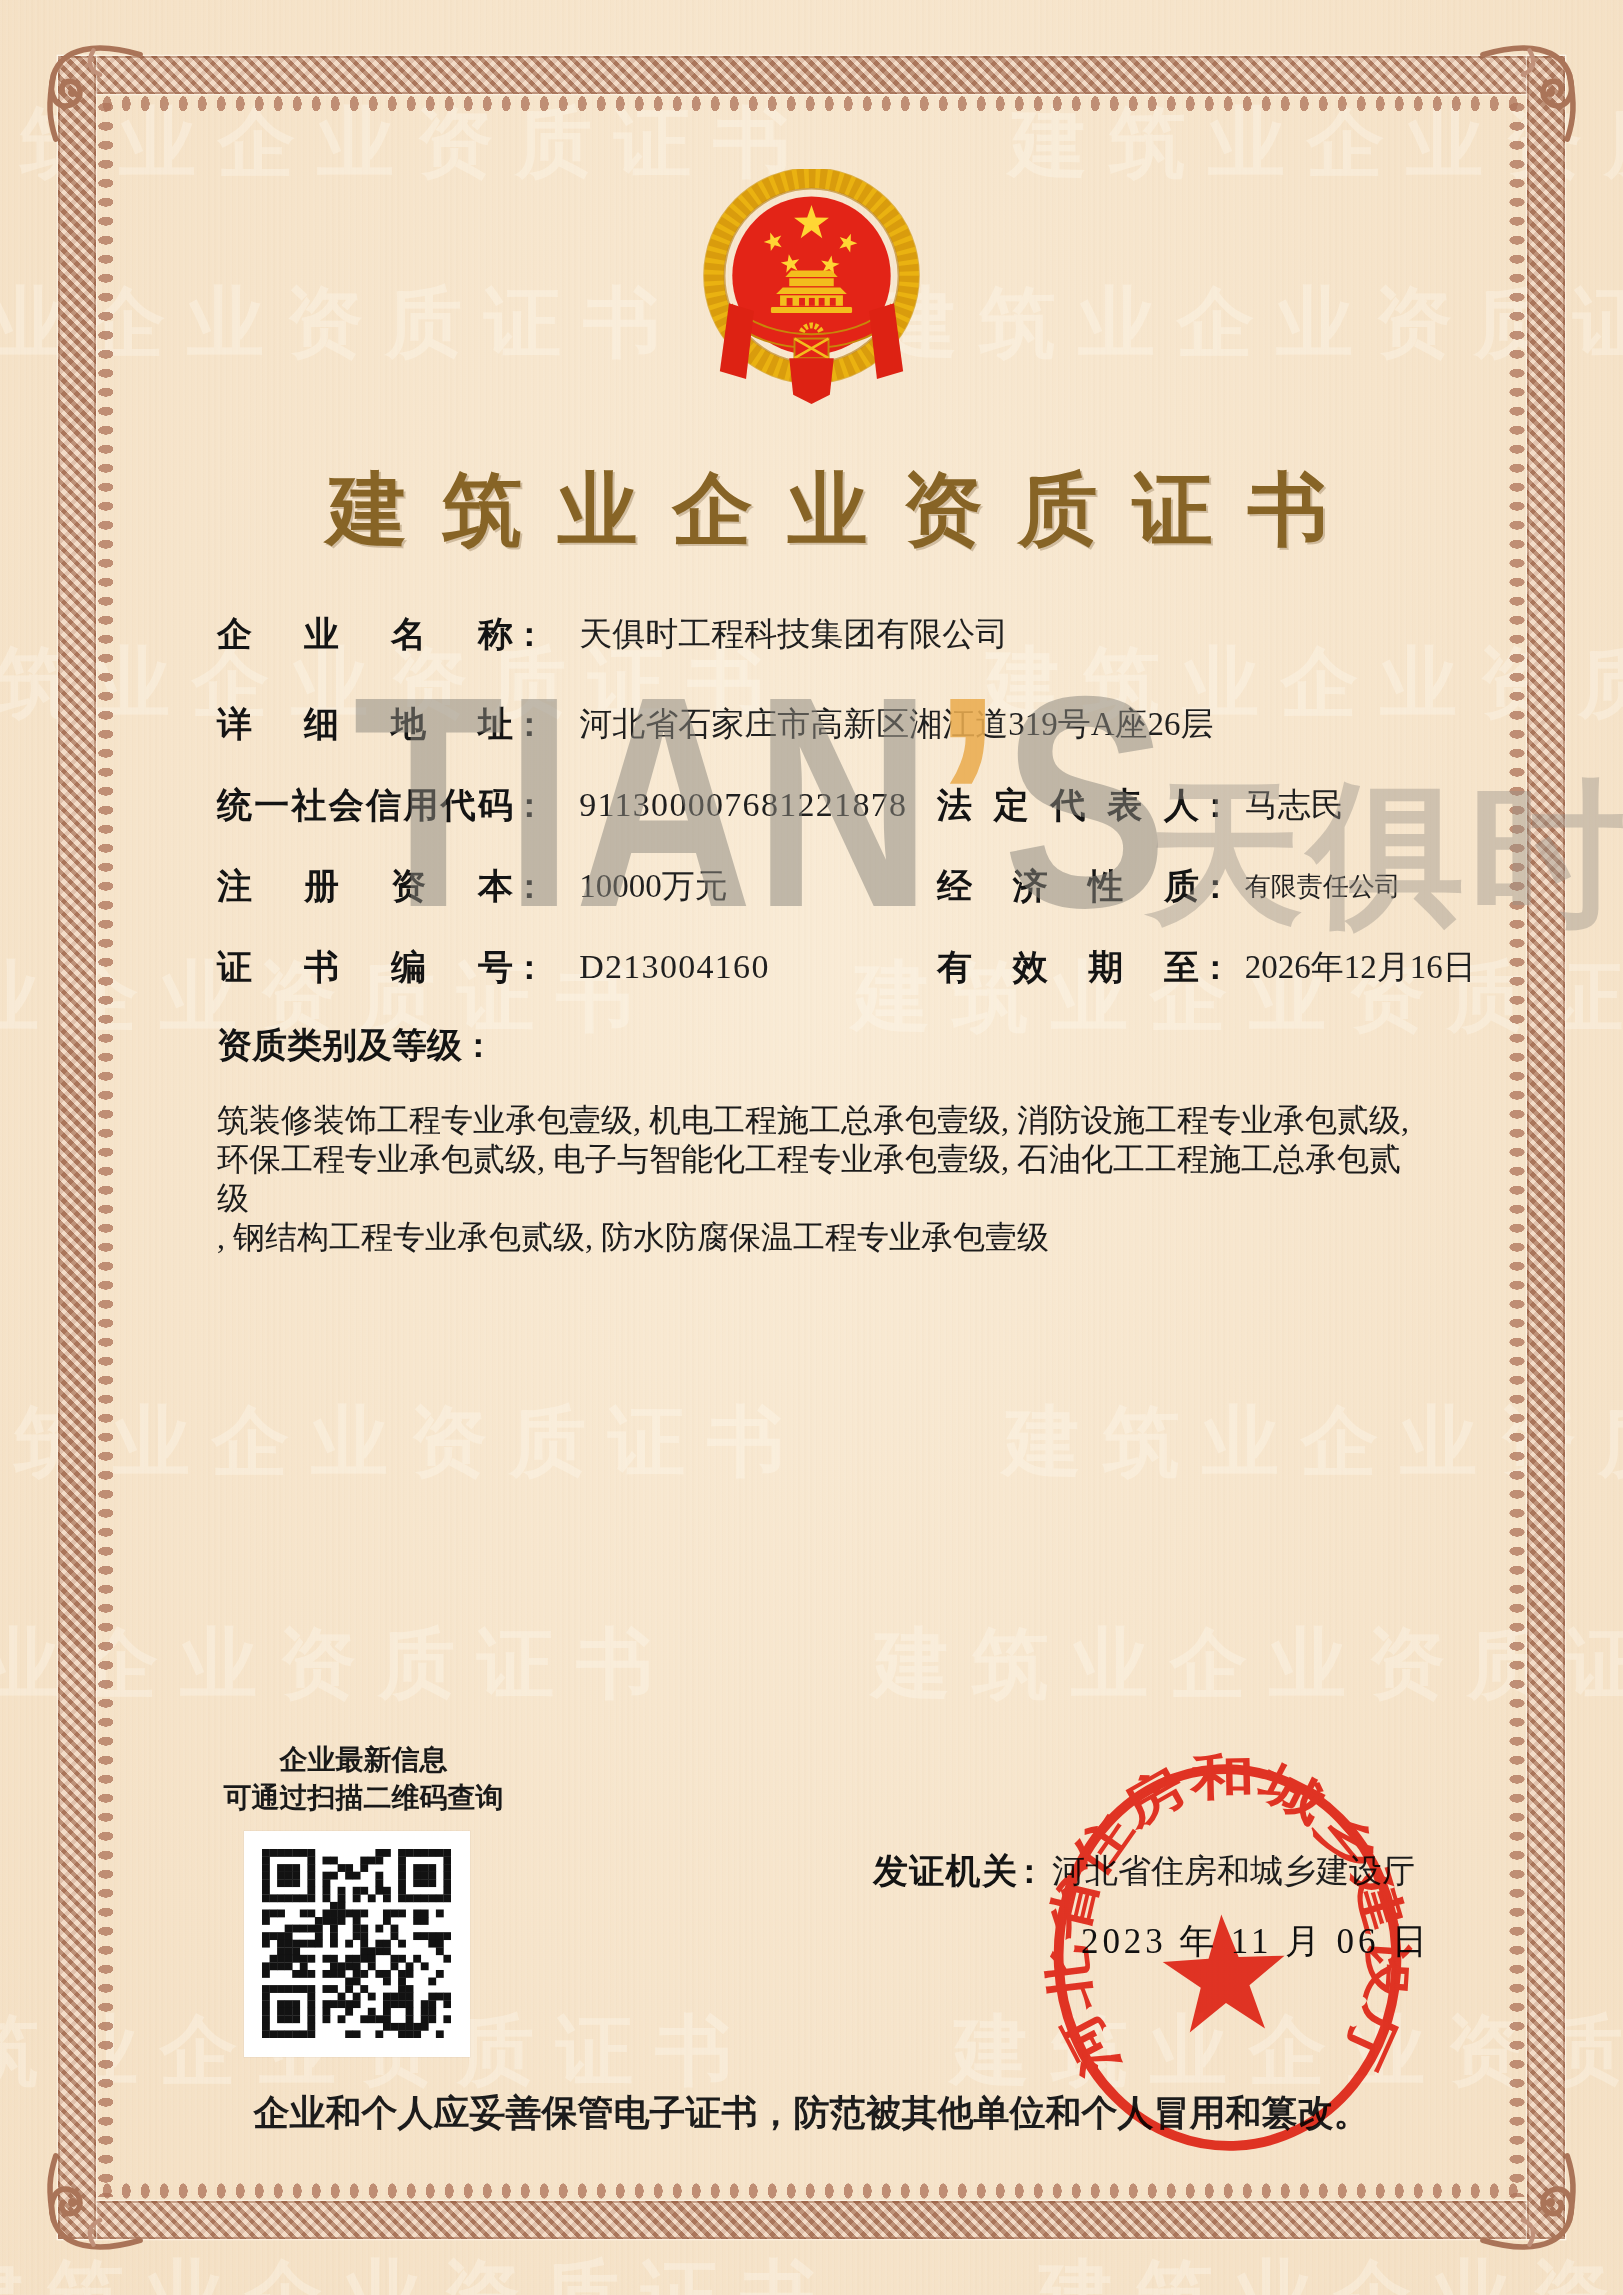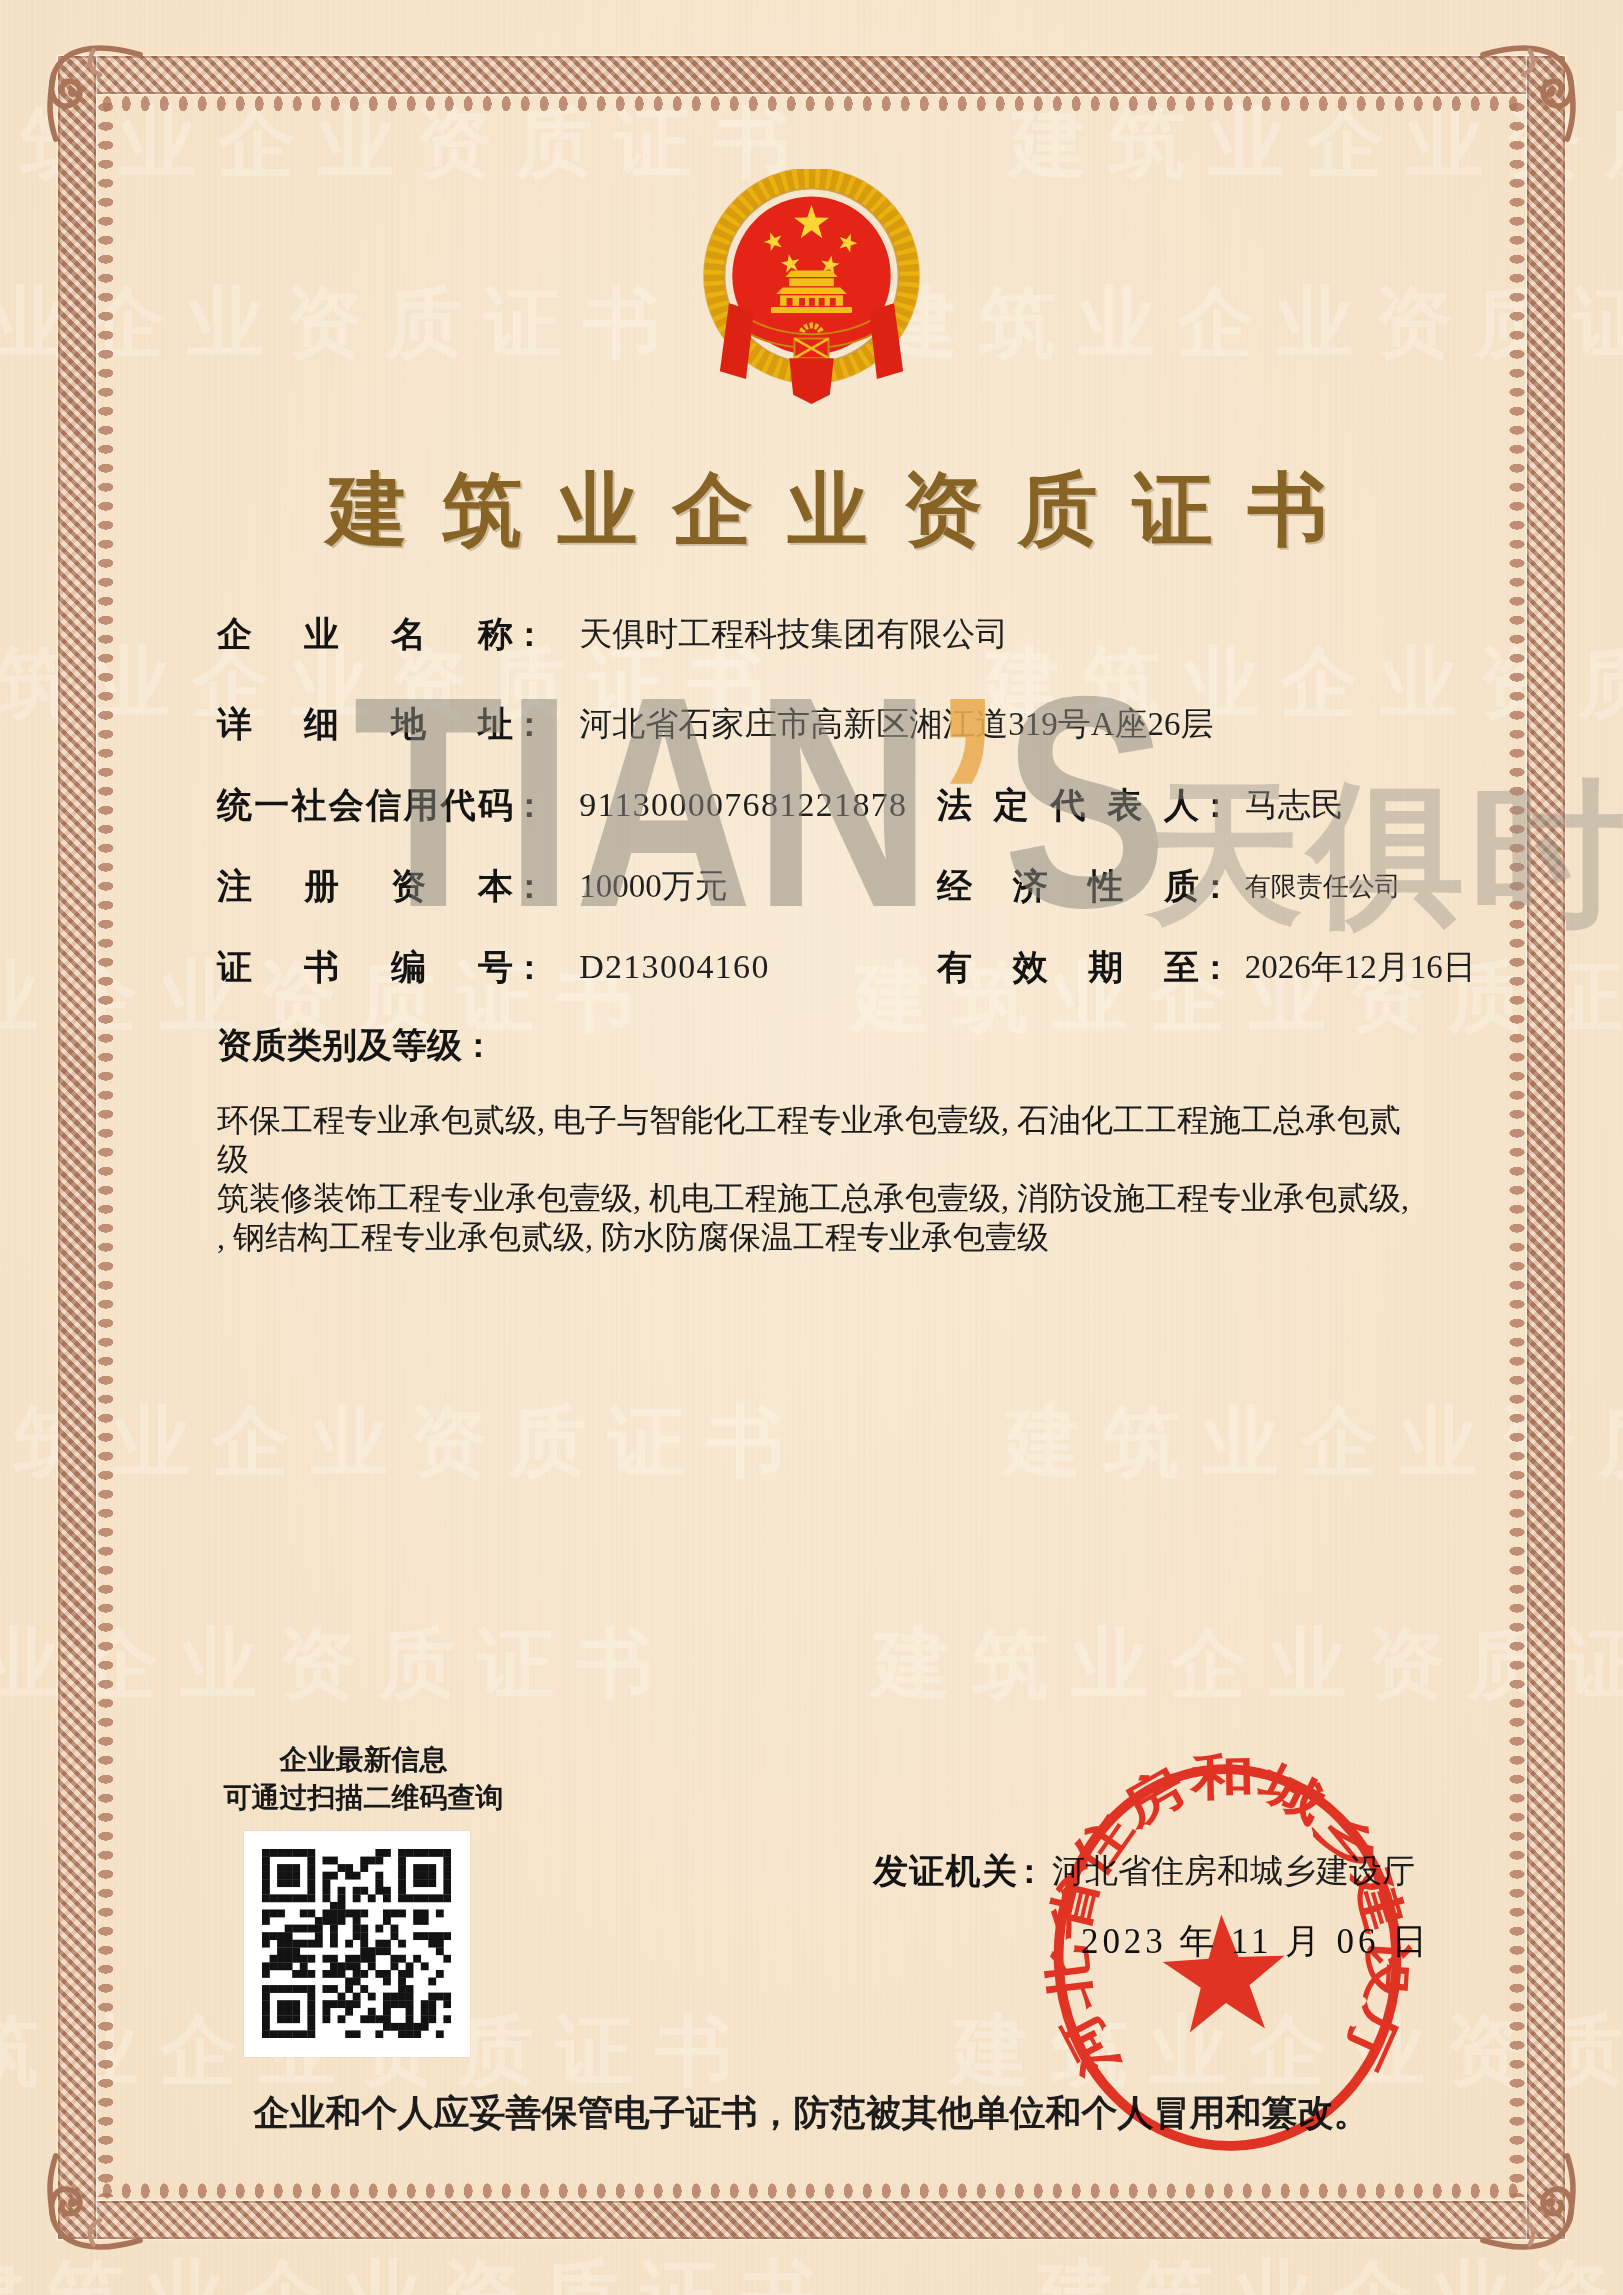--- a/index.html
+++ b/index.html
@@ -213,22 +213,22 @@
     <div class="rlabel">有效期至</div>
     <div class="colon">:</div>
     <div class="value" style="margin-left:23.6px;">2026年12月16日</div>
   </div>
 
   <div class="frow" style="left:217px;top:1021px;">
     <div class="sec-label">资质类别及等级</div>
     <div class="colon">:</div>
   </div>
   <div class="para">
+    <div>筑装修装饰工程专业承包壹级, 机电工程施工总承包壹级, 消防设施工程专业承包贰级,</div>
     <div>环保工程专业承包贰级, 电子与智能化工程专业承包壹级, 石油化工工程施工总承包贰级</div>
-    <div>筑装修装饰工程专业承包壹级, 机电工程施工总承包壹级, 消防设施工程专业承包贰级,</div>
     <div>, 钢结构工程专业承包贰级, 防水防腐保温工程专业承包壹级</div>
   </div>
 
   <div class="wm wm-latin">
     <span>TIAN</span><span class="apos">’</span><span>S</span>
   </div>
   <div class="wm wm-cjk">天俱时</div>
 
   <div class="qr-caption" style="top:1741px;">企业最新信息</div>
   <div class="qr-caption" style="top:1779px;">可通过扫描二维码查询</div>

